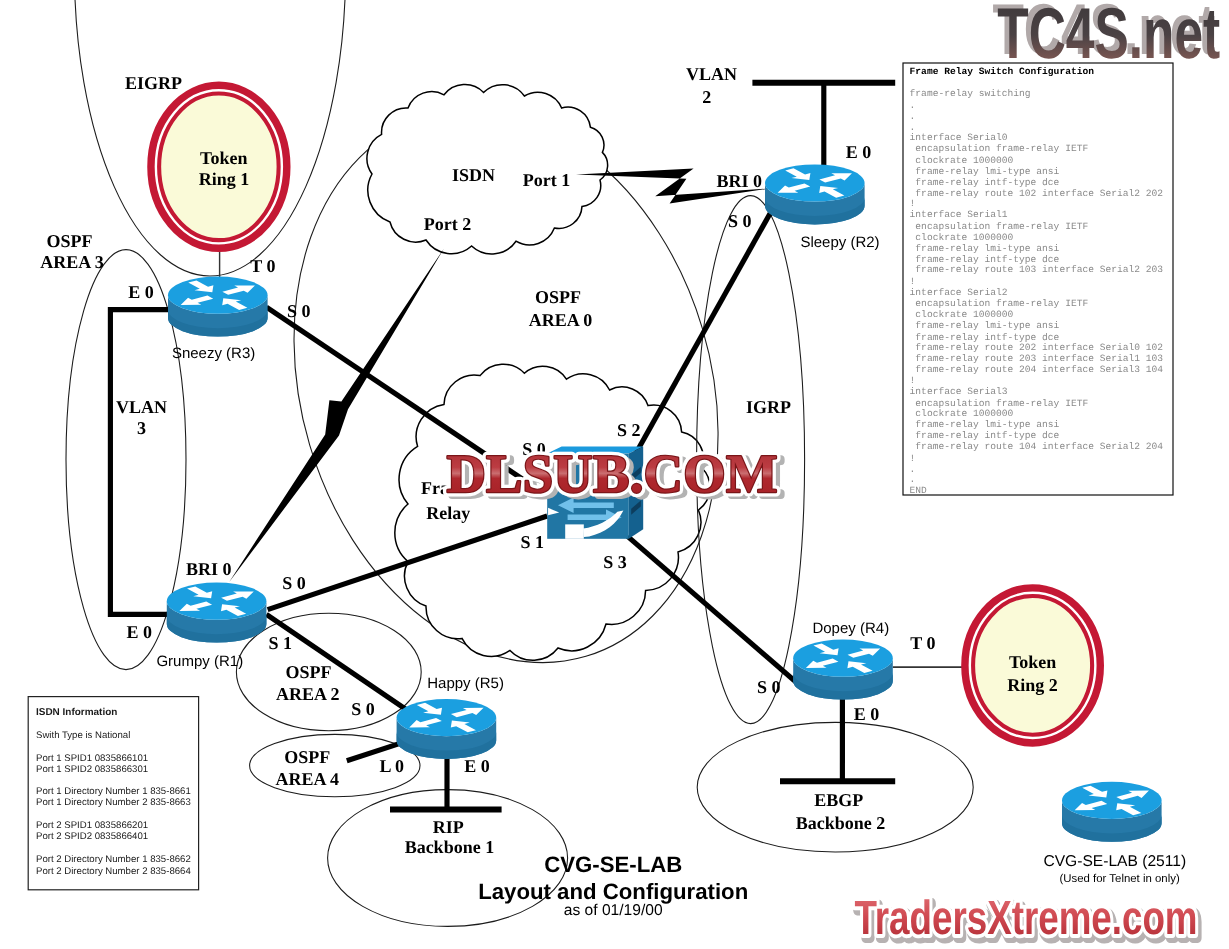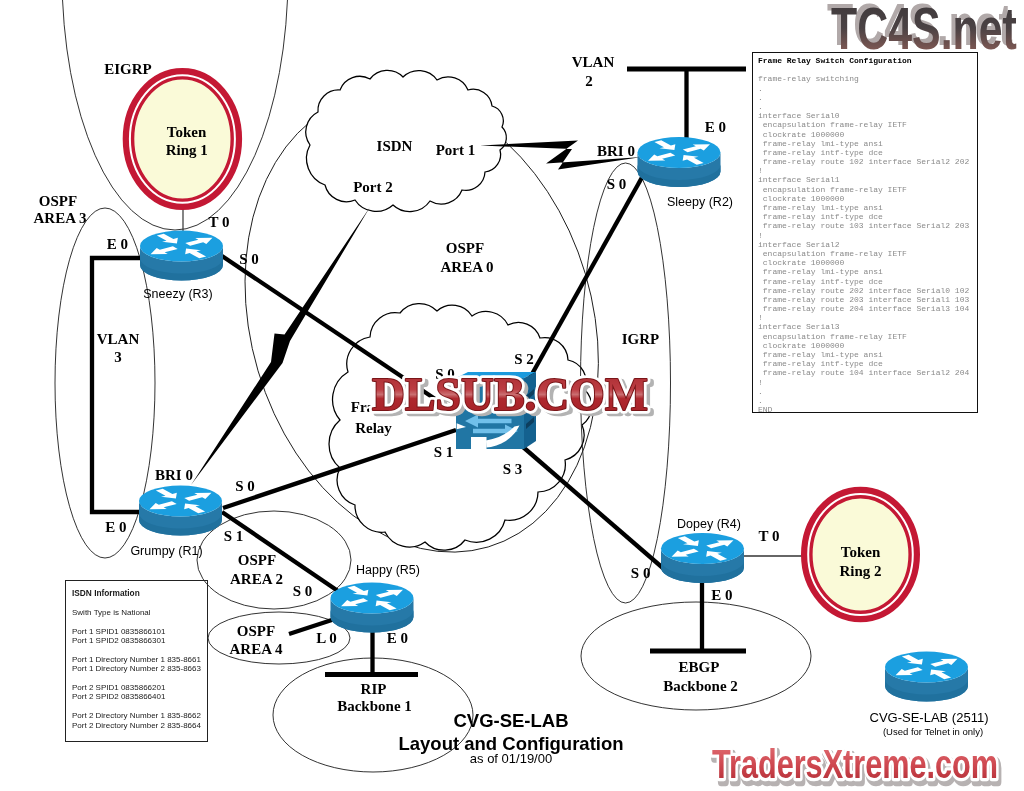--- a/index.html
+++ b/index.html
@@ -1,21 +1,21 @@
 <!DOCTYPE html>
 <html><head>
 <meta charset="utf-8">
 <style>
   html,body{margin:0;padding:0;background:#fff;}
   #stage{position:relative;width:1024px;height:791px;overflow:hidden;background:#fff;}
   #frbox{position:absolute;left:752px;top:52px;width:215px;height:356px;border:1.3px solid #111;
     font:8px/9.18px "Liberation Mono",monospace;color:#8a8a8a;padding:3px 4px 0 5px;white-space:pre;}
   #frbox b{color:#000;font-size:8px;}
   #isdnbox{position:absolute;left:23px;top:580px;width:135px;height:152px;border:1.2px solid #222;
-    font:8px/9.4px "Liberation Sans",sans-serif;color:#1a1a1a;padding:8px 0 0 6px;white-space:pre;margin-left:42px;}
+    font:8px/9.4px "Liberation Sans",sans-serif;color:#1a1a1a;padding:8px 0 0 6px;white-space:pre;}
   #isdnbox b{font-size:8.3px;}
   .lbl{font-family:"Liberation Serif",serif;font-weight:bold;font-size:15px;fill:#000;text-anchor:middle;}
   .nm{font-family:"Liberation Sans",sans-serif;font-size:12.5px;fill:#000;text-anchor:middle;}
   .thin{fill:none;stroke:#1c1c1c;stroke-width:0.9;}
   .cloud{fill:#fff;stroke:#000;stroke-width:1.25;}
   .lnk{stroke:#000;stroke-width:4.3;fill:none;}
   .bar{stroke:#000;stroke-width:5;fill:none;}
 </style>
 </head>
 <body>

